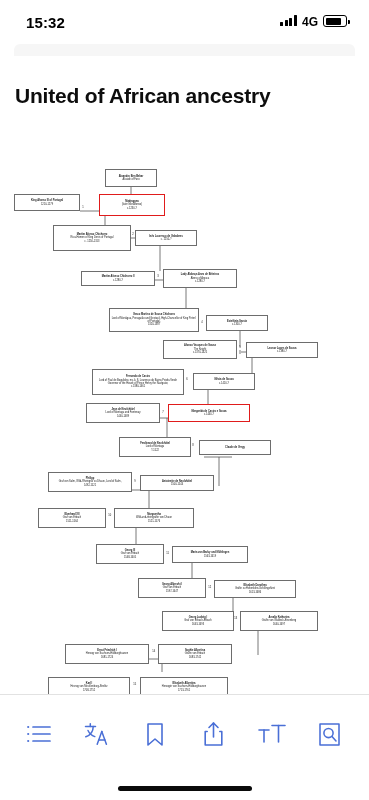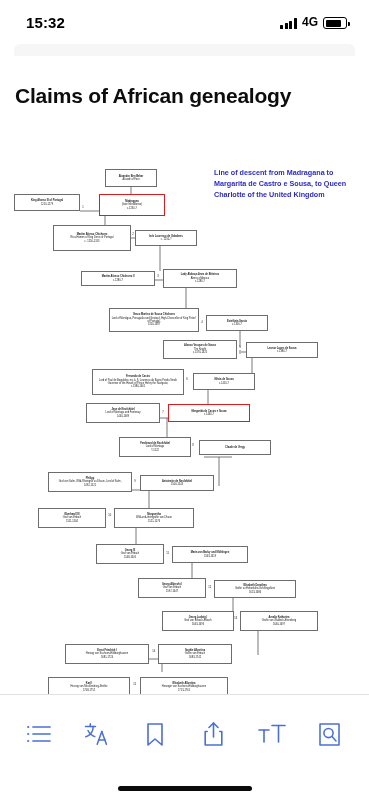--- a/index.html
+++ b/index.html
@@ -33,21 +33,21 @@
     z-index: 30;
   }
   .status-time {
     font-size: 15px;
     font-weight: bold;
     color: #000000;
     letter-spacing: 0.1px;
   }
   .status-right {
     display: flex;
-    align-items: flex-end;
+    align-items: flex-start;
     gap: 5px;
   }
   .sig-bars { display: flex; align-items: flex-end; gap: 1.5px; height: 11px; }
   .sig-bars i { display: block; width: 3px; background: #000; border-radius: 0.5px; }
   .sig-bars i:nth-child(1) { height: 4px; }
   .sig-bars i:nth-child(2) { height: 6px; }
   .sig-bars i:nth-child(3) { height: 8.5px; }
   .sig-bars i:nth-child(4) { height: 11px; }
   .net-label { font-size: 12px; font-weight: bold; color: #000; }
   .battery {
@@ -214,25 +214,24 @@
       <span class="net-label">4G</span>
       <span class="battery">
           <b></b>
         </span>
     </div>
   </div>
 
   <div class="page-card">
     <div class="card-top-edge"></div>
 
-    <div class="chapter-title">Claims of African genealogy</div>
+    <div class="chapter-title">United of African ancestry</div>
 
     <div class="figure">
 
-      <div class="annotation">Line of descent from Madragana to Margarita de Castro e Sousa, to Queen Charlotte of the United Kingdom</div>
 
       <div class="tree">
         <svg width="369" height="560">
           <g stroke="#555" stroke-width="0.8" fill="none">
 
             <path d="M131 75 L131 82"></path>
 
             <path d="M80 99 L131 99"></path>
 
             <path d="M105 99 L105 118"></path>

